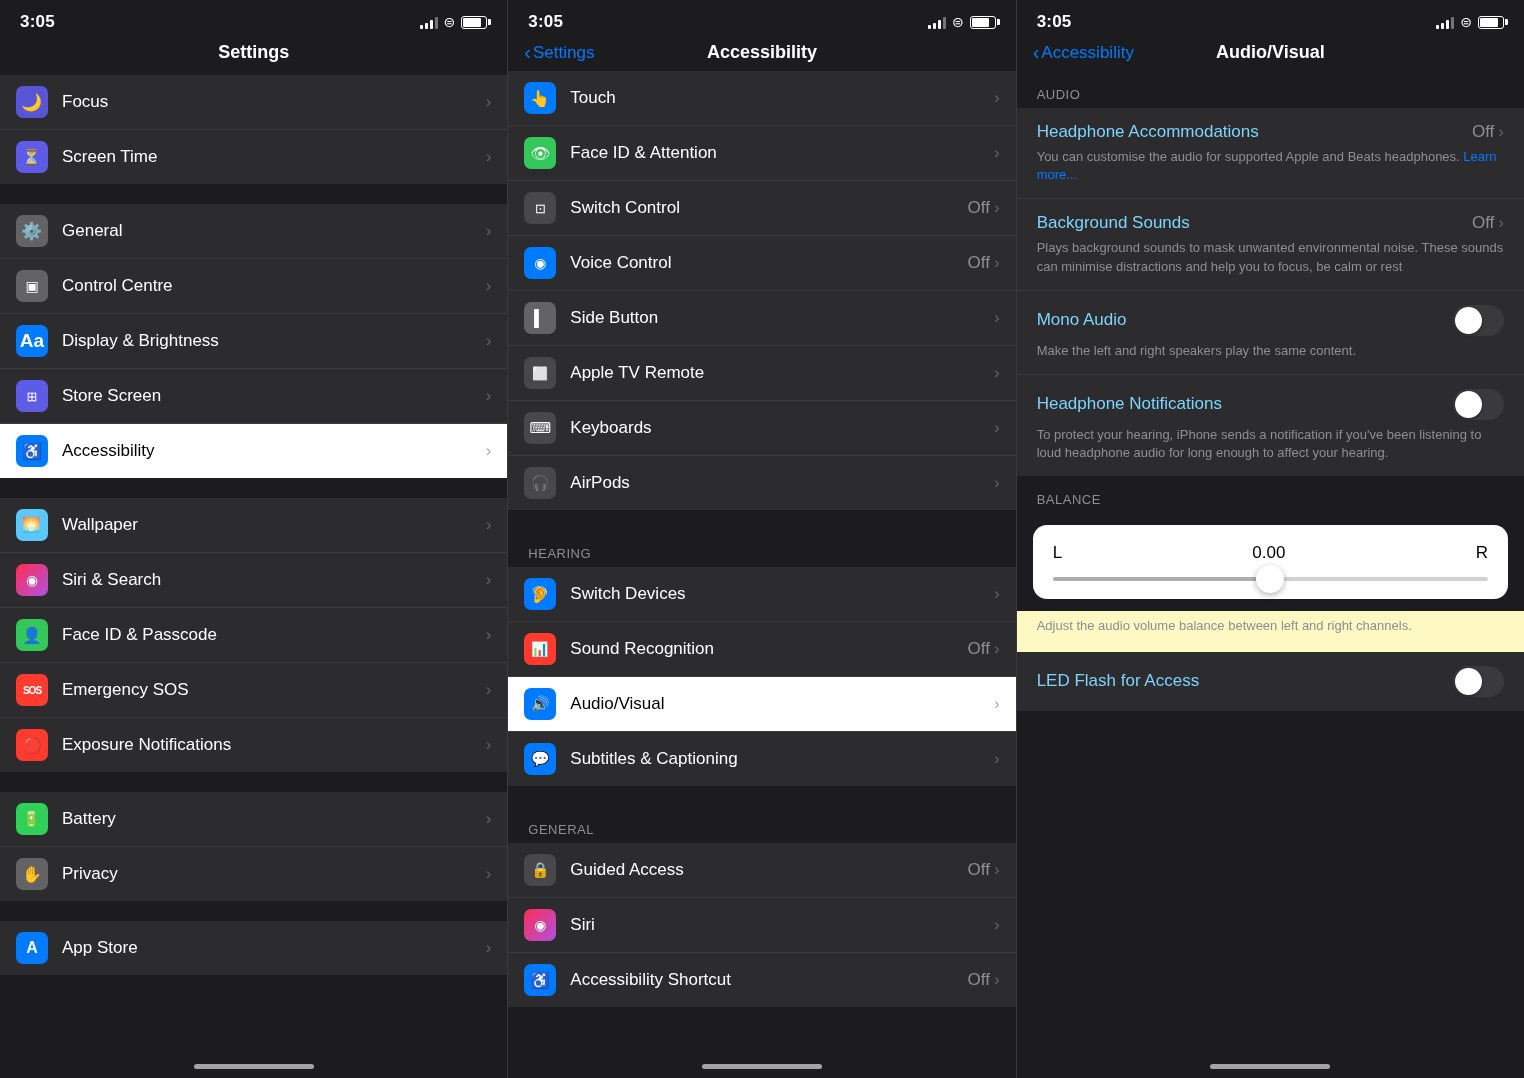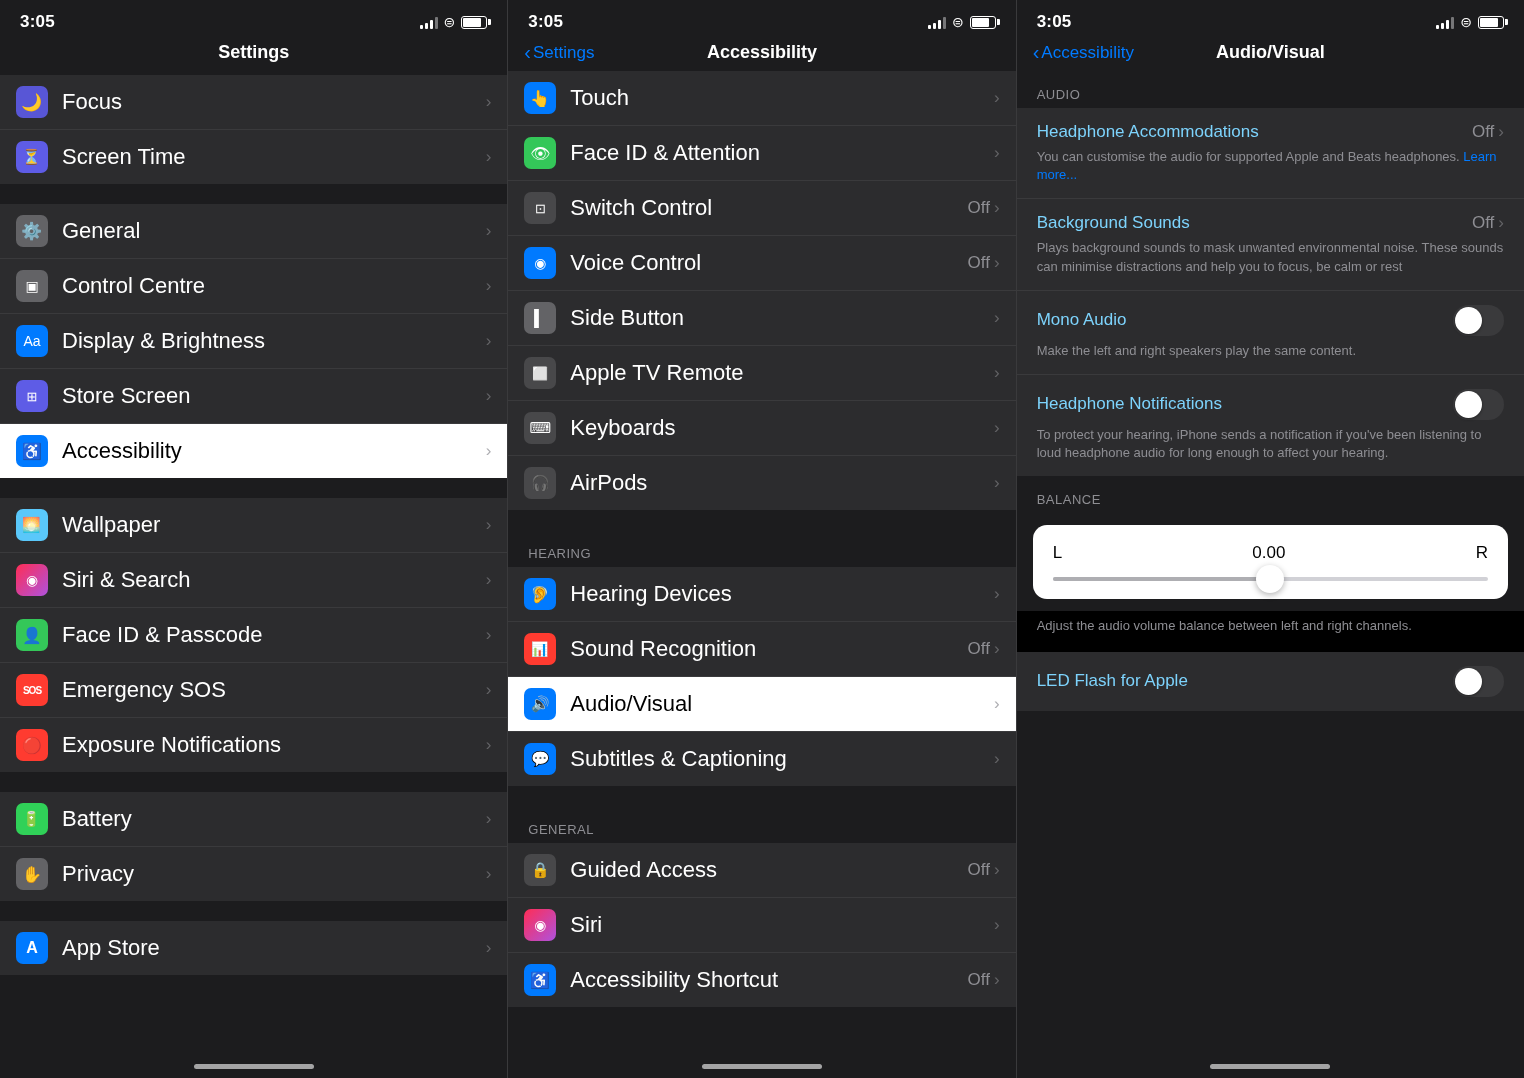--- a/index.html
+++ b/index.html
@@ -144,21 +144,21 @@
       color: #fff;
     }
 
     .item-content {
       flex: 1;
       display: flex;
       align-items: center;
       justify-content: space-between;
     }
     .item-title {
-      font-size: 22px;
+      font-size: 17px;
       color: #fff;
     }
     .item-right {
       display: flex;
       align-items: center;
       gap: 4px;
     }
     .item-value {
       font-size: 17px;
       color: #8e8e93;
@@ -393,21 +393,21 @@
       <div class="list-item">
         <div class="item-icon ic-gray" style="font-size:14px;">▣</div>
         <div class="item-content">
           <span class="item-title">Control Centre</span>
           <div class="item-right">
             <span class="item-chevron">›</span>
           </div>
         </div>
       </div>
       <div class="list-item">
-        <div class="item-icon ic-blue" style="font-size:14px; font-weight:400;">Aa</div>
+        <div class="item-icon ic-blue" style="font-size:19px; font-weight:700;">Aa</div>
         <div class="item-content">
           <span class="item-title">Display &amp; Brightness</span>
           <div class="item-right">
             <span class="item-chevron">›</span>
           </div>
         </div>
       </div>
       <div class="list-item">
         <div class="item-icon ic-indigo" style="font-size:13px;">⊞</div>
         <div class="item-content">
@@ -628,21 +628,21 @@
       </div>
     </div>
 
     <div class="group-sep"></div>
 
     <div class="group-label">HEARING</div>
     <div class="list-section">
       <div class="list-item">
         <div class="item-icon ic-blue" style="font-size:16px;">🦻</div>
         <div class="item-content">
-          <span class="item-title">Hearing Devices</span>
+          <span class="item-title">Switch Devices</span>
           <div class="item-right">
             <span class="item-chevron">›</span>
           </div>
         </div>
       </div>
       <div class="list-item">
         <div class="item-icon ic-red" style="font-size:14px;">📊</div>
         <div class="item-content">
           <span class="item-title">Sound Recognition</span>
           <div class="item-right">
@@ -804,29 +804,29 @@
         <span class="balance-label">L</span>
         <span class="balance-value">0.00</span>
         <span class="balance-label">R</span>
       </div>
       <div class="slider-track">
         <div class="slider-filled"></div>
         <div class="slider-thumb"></div>
       </div>
     </div>
 
-    <p class="detail-item-desc" style="padding: 6px 20px 16px; background:#000000;">
+    <p class="detail-item-desc" style="padding: 6px 20px 16px; background:#fef9c3;">
       Adjust the audio volume balance between left and right channels.
     </p>
 
 
     <div class="detail-section">
       <div class="detail-item">
         <div class="detail-item-row">
-          <span class="detail-item-title">LED Flash for Apple</span>
+          <span class="detail-item-title">LED Flash for Access</span>
           <div class="toggle">
             <div class="toggle-thumb"></div>
           </div>
         </div>
       </div>
     </div>
 
     <div class="group-sep"></div>
   </div>
 

